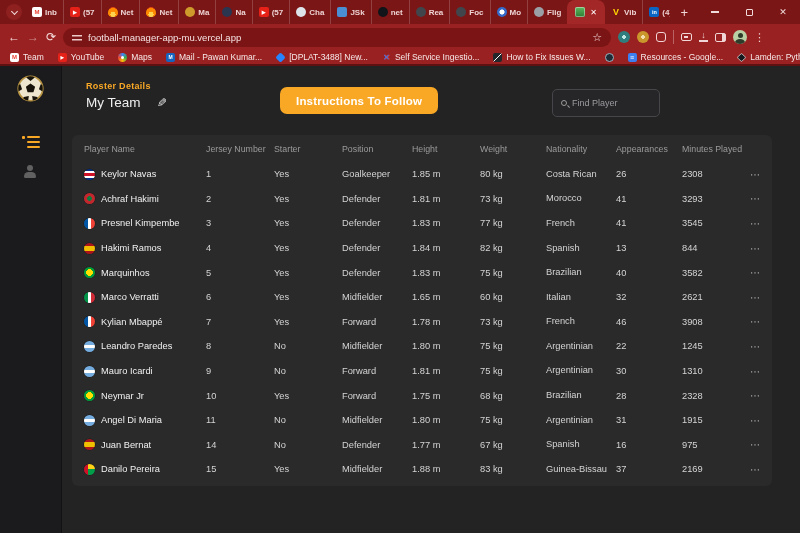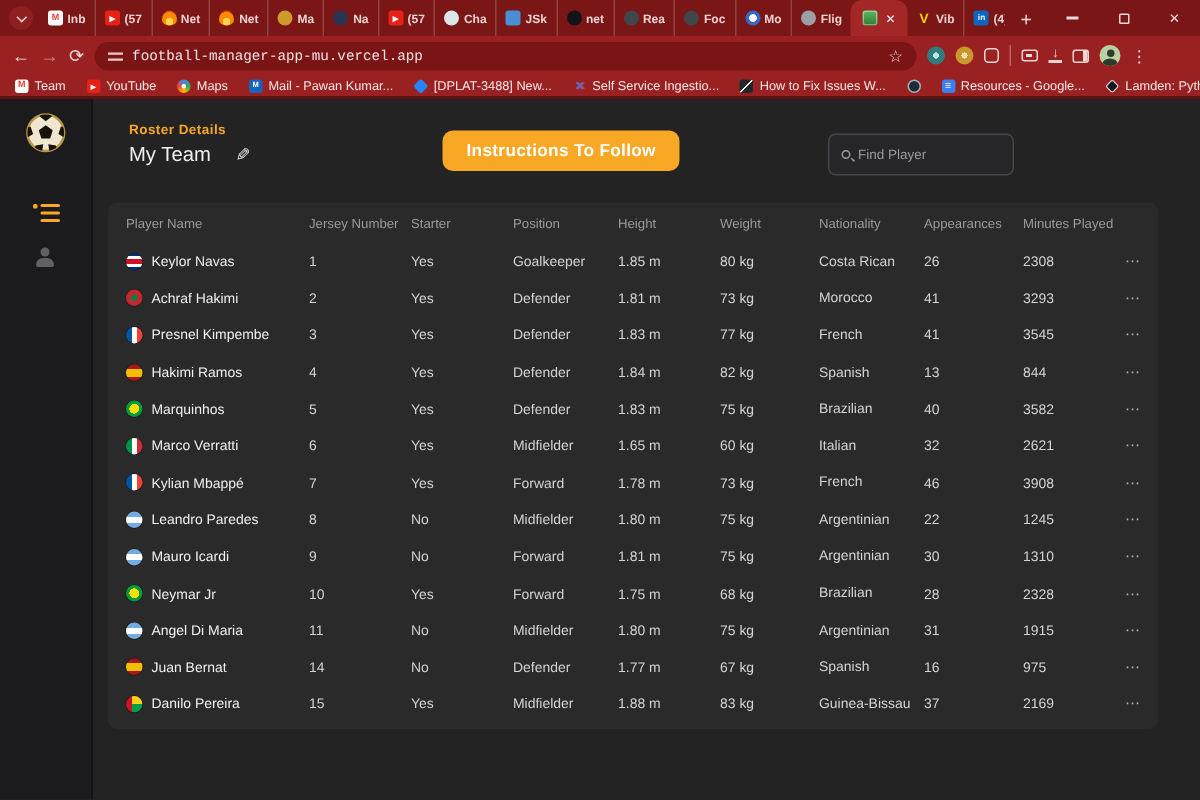--- a/index.html
+++ b/index.html
@@ -36,21 +36,21 @@
   .wincontrols { margin-left:auto; display:flex; align-items:center; gap:0; flex:0 0 auto; }
   .winbtn { width:34px; height:24px; display:flex; align-items:center; justify-content:center; color:#f0dada; font-size:9px; }
   .min-bar { width:8px; height:1.5px; background:#f0dada; }
   .max-box { width:7px; height:7px; border:1.2px solid #f0dada; border-radius:1px; }
 
   .toolbar { height:26px; background:#9a2121; display:flex; align-items:center; padding:0 8px; gap:7px; }
   .navic { color:#f3d9d9; font-size:12px; line-height:1; }
   .navic.fwd { opacity:.55; }
   .urlpill { flex:1; height:19px; background:#7b1414; border-radius:10px; display:flex; align-items:center; gap:6px; padding:0 9px; max-width:548px; }
   .tune-icon { width:10px; height:8px; background:linear-gradient(#eccaca 0 0) 0 1.5px/10px 1.5px no-repeat, linear-gradient(#eccaca 0 0) 0 5.5px/10px 1.5px no-repeat; }
-  .urltext { font-size:9.5px; color:#f6e4e4; white-space:nowrap;font-family:Liberation Mono, monospace; }
+  .urltext { font-size:9.5px; color:#f6e4e4; white-space:nowrap; }
   .starwrap { margin-left:auto; color:#f0d6d6; font-size:11px; }
   .extic { flex:0 0 auto; }
   .ext-teal { width:12px; height:12px; border-radius:50%; background:radial-gradient(circle,#bfe8e4 0 2px,#2f7d7d 2.1px); }
   .ext-gold { width:12px; height:12px; border-radius:50%; background:radial-gradient(circle,#f3dfae 0 2px,#c9972c 2.1px); }
   .ext-puzzle { width:10px; height:10px; border:1.5px solid #f0d6d6; border-radius:3px; }
   .tb-divider { width:1px; height:14px; background:rgba(255,255,255,.3); }
   .send-icon { width:11px; height:8px; border:1.2px solid #f0d6d6; border-radius:2px; position:relative; }
   .send-icon::after { content:""; position:absolute; left:2px; top:1.5px; width:4px; height:2.5px; background:#f0d6d6; }
   .dl-icon { display:flex; flex-direction:column; align-items:center; color:#f0d6d6; }
   .dl-icon .arr { font-size:9px; line-height:7px; }
@@ -91,22 +91,22 @@
   .users-icon { width:15px; height:12px; position:relative; opacity:.55; }
   .users-icon::before { content:""; position:absolute; left:4px; top:0; width:6px; height:6px; border-radius:50%; background:#9b9b9b; }
   .users-icon::after { content:""; position:absolute; left:1px; top:6.5px; width:12px; height:6px; border-radius:6px 6px 2px 2px; background:#9b9b9b; }
 
   .main { flex:1; position:relative; }
   .section-label { position:absolute; left:24px; top:15px; color:#f9a826; font-size:9px; font-weight:bold; letter-spacing:.3px; }
   .team-row { position:absolute; left:24px; top:29px; display:flex; align-items:center; gap:16px; }
   .team-name { color:#efefef; font-size:13.5px; }
   .pencil { color:#e8e8e8; font-size:12px; transform:scaleX(-1); display:inline-block; }
   .btn { background:#f9a826; color:#fff; border:none; border-radius:7px; font-family:inherit; font-weight:bold; }
-  .btn-instructions { position:absolute; left:218px; top:21px; height:27px; padding:0 16px; font-size:11.5px; letter-spacing:.2px;margin-left:15px; }
-  .searchbox { position:absolute; left:490px; top:23px; width:124px; height:23px; background:#262628; border:1px solid #46464a; border-radius:5px; display:flex; align-items:center; gap:5px; padding:13px 8px; }
+  .btn-instructions { position:absolute; left:218px; top:21px; height:27px; padding:0 16px; font-size:11.5px; letter-spacing:.2px; }
+  .searchbox { position:absolute; left:490px; top:23px; width:108px; height:23px; background:#262628; border:1px solid #46464a; border-radius:5px; display:flex; align-items:center; gap:5px; padding:13px 8px; }
   .mag { width:6px; height:6px; border:1.2px solid #9b9b9b; border-radius:50%; position:relative; flex:0 0 auto; }
   .mag::after { content:""; position:absolute; left:5px; top:5px; width:3px; height:1.2px; background:#9b9b9b; transform:rotate(45deg); }
   .search-ph { color:#9b9ba0; font-size:9px; }
   .btn-reimport { position:absolute; left:622px; top:21px; width:88px; height:27px; font-size:10px; border-radius:6px; }
 
   .tablewrap { position:absolute; left:10px; top:69px; width:700px; background:#2a2a2b; border-radius:6px; padding:0 12px 4px 12px; }
   .grid { display:grid; grid-template-columns:122px 68px 68px 70px 68px 66px 70px 66px 68px 1fr; align-items:center; }
   .thead { height:27px; }
   .hcell { font-size:8.8px; color:#9b9b9b; white-space:nowrap; }
   .trow { min-height:24.6px; }

